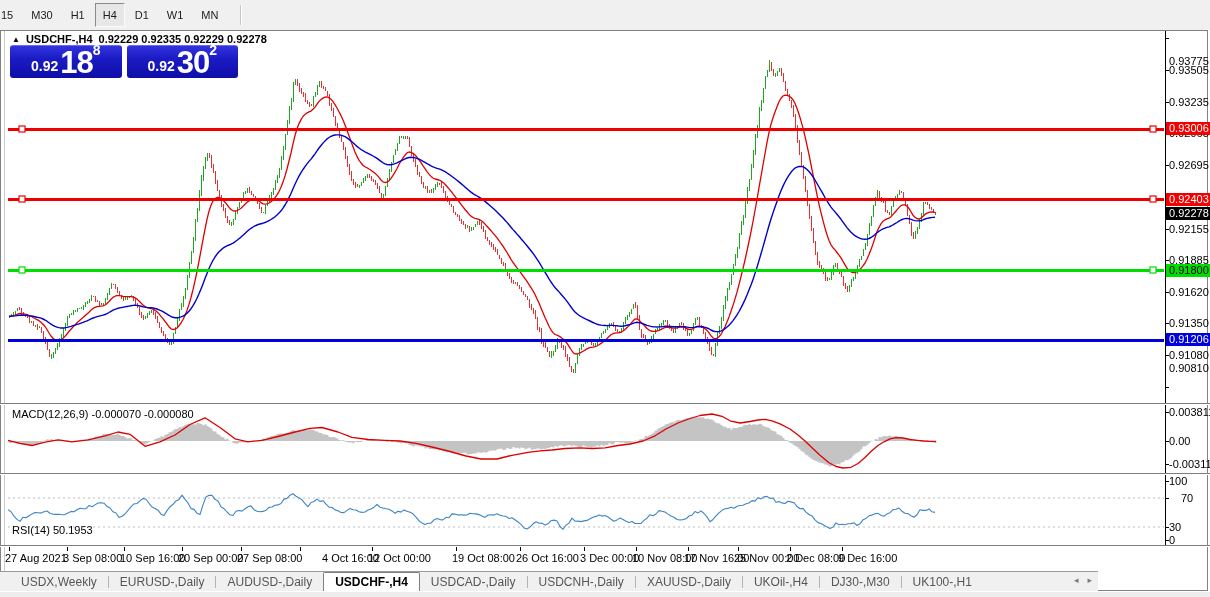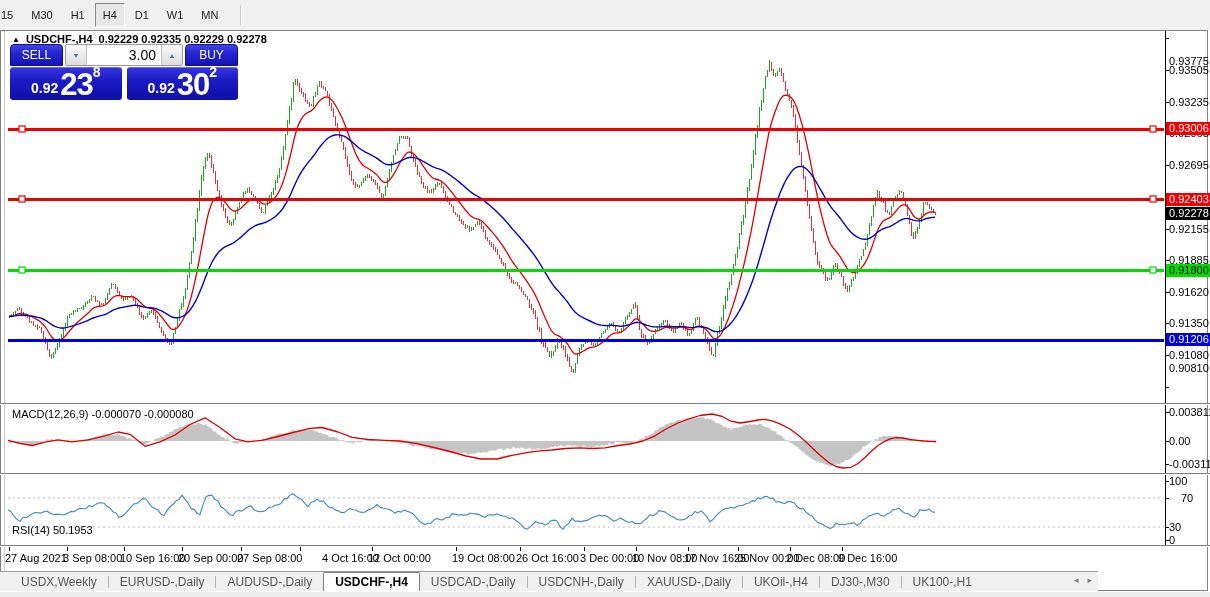--- a/index.html
+++ b/index.html
@@ -163,37 +163,24 @@
 <div class="divider" style="top:473px;"></div>
 <div class="divider" style="top:545px;"></div>
 
 <div class="chart-header">
   <span class="tri">▲</span>
   <span>USDCHF-,H4</span>
   <span>0.92229 0.92335 0.92229 0.92278</span>
 </div>
 
 <div class="trade-panel">
-  <div class="tp-row1">
-    <div class="tp-btn sell">SELL</div>
-    <div class="tp-vol">
-      <div class="tp-spin dn">
-        <span>▼</span>
-      </div>
-      <div class="tp-field">3.00</div>
-      <div class="tp-spin up">
-        <span>▲</span>
-      </div>
-    </div>
-    <div class="tp-btn buy">BUY</div>
-  </div>
   <div class="tp-row2">
     <div class="tp-price">
       <span class="small">0.92</span>
-      <span class="big">23</span>
+      <span class="big">18</span>
       <span class="sup">8</span>
     </div>
     <div class="tp-price">
       <span class="small">0.92</span>
       <span class="big">30</span>
       <span class="sup">2</span>
     </div>
   </div>
 </div>
 

